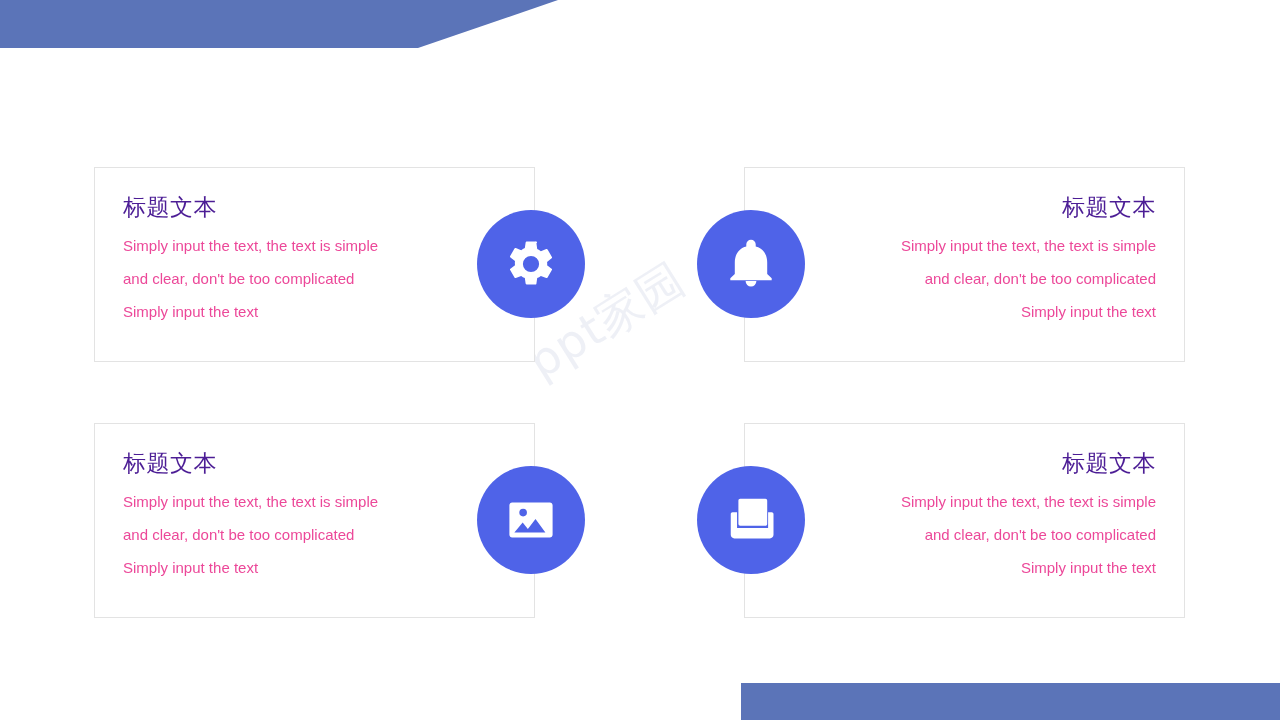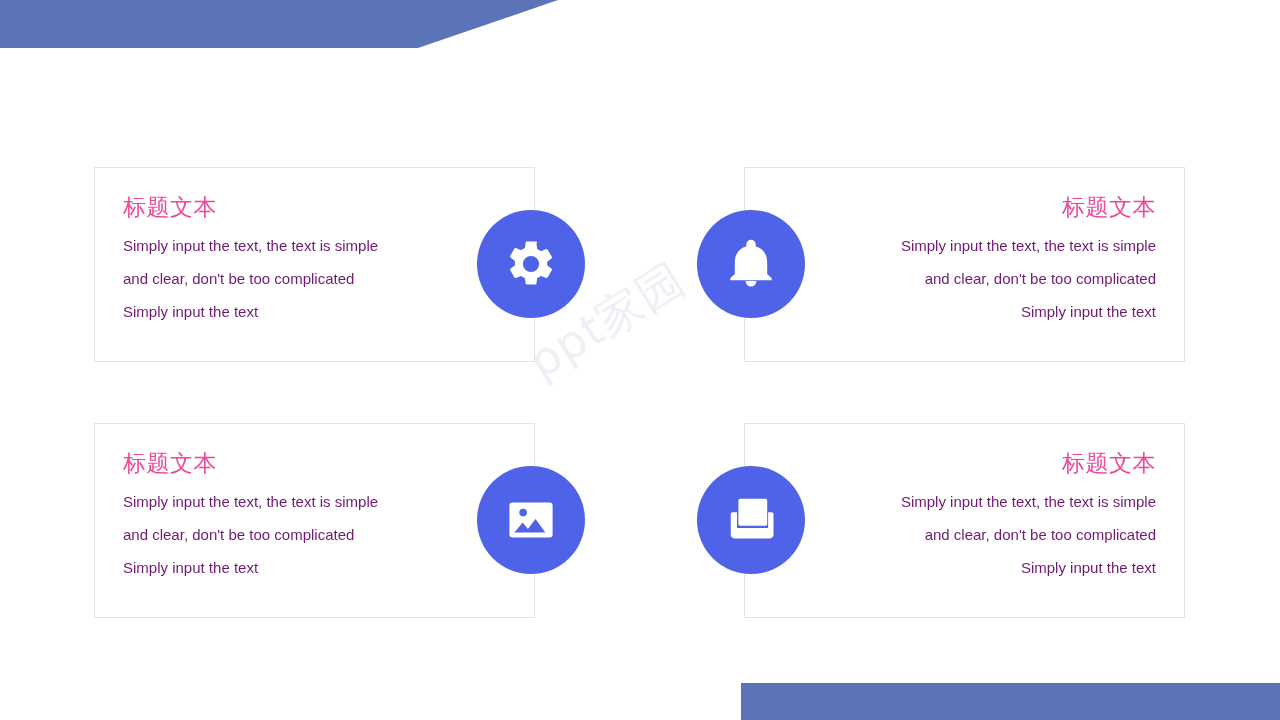--- a/index.html
+++ b/index.html
@@ -74,31 +74,31 @@
     top:25px;
     width:100%;
     padding:0 28px;
   }
   .card.left  .card-inner { text-align:left;  padding-right:90px; }
   .card.right .card-inner { text-align:right; padding-left:90px; }
 
   .card-title {
     font-size:23px;
     line-height:1.3;
-    color:#ec4899;
+    color:#4c1d95;
     font-family:"DejaVu Sans","Liberation Sans",sans-serif;
     font-weight:400;
     margin-bottom:6px;
     letter-spacing:.5px;
   }
 
   .card-desc {
     font-size:15px;
     line-height:33px;
-    color:#701a75;
+    color:#ec4899;
     font-weight:400;
   }
   .card-desc span { display:block; white-space:nowrap; }
 
   
   .icon-circle {
     position:absolute;
     width:108px;
     height:108px;
     border-radius:50%;

